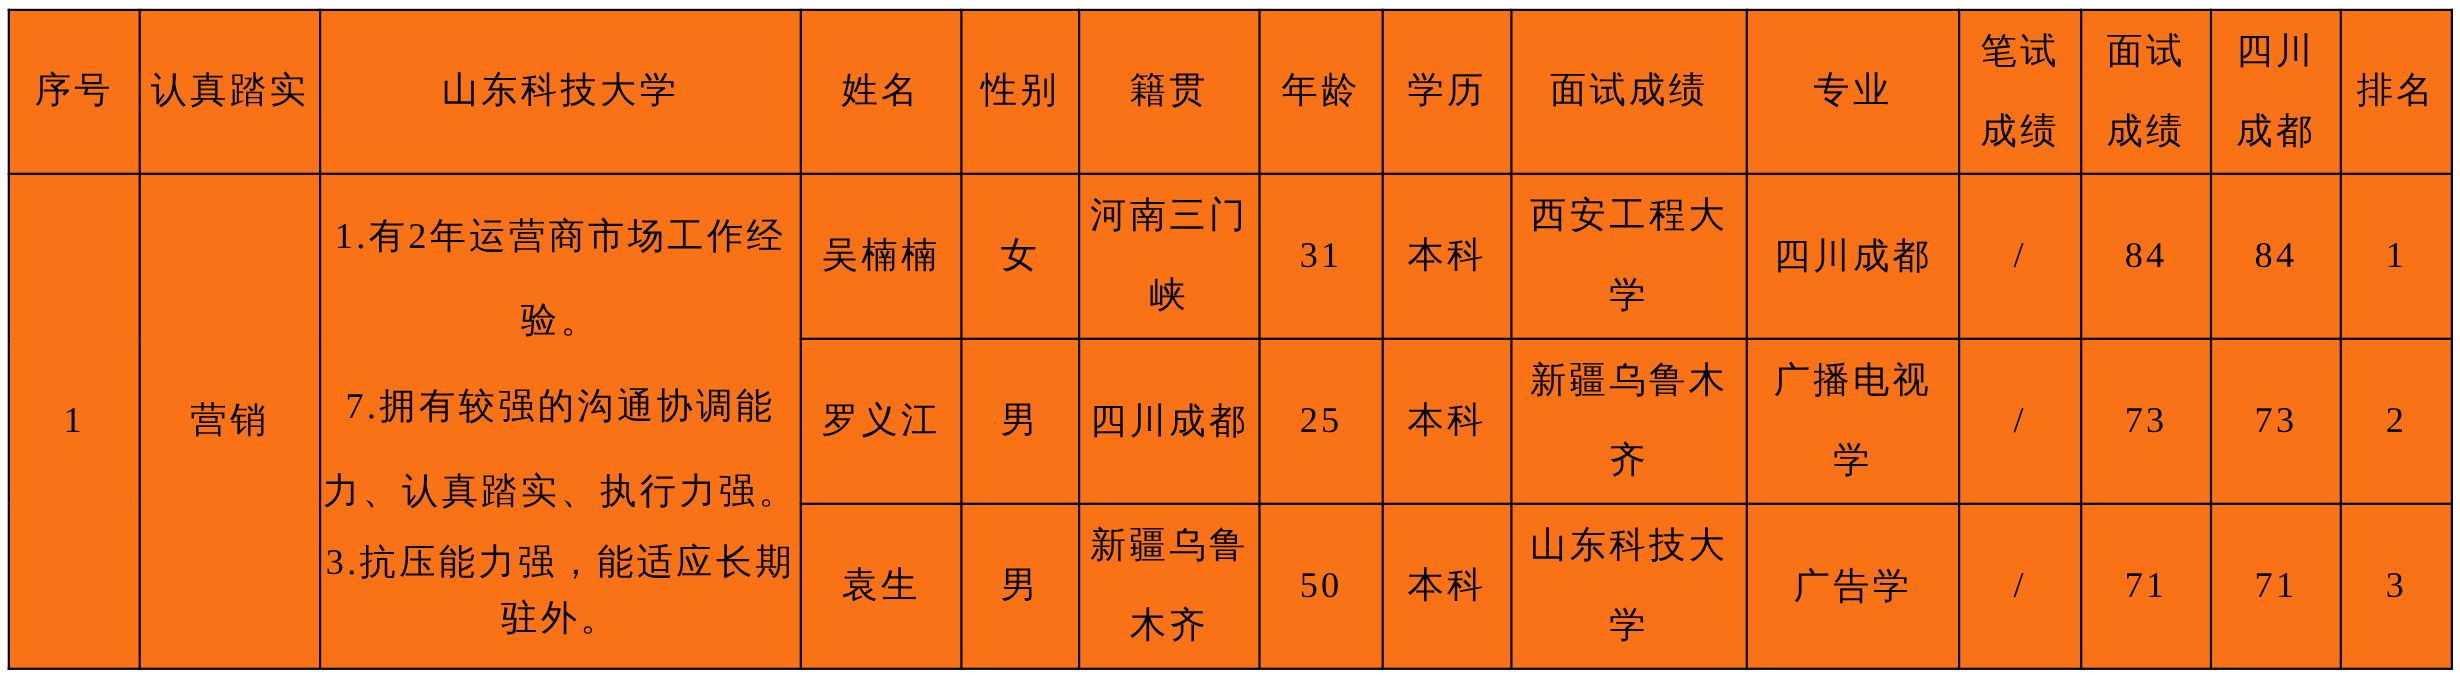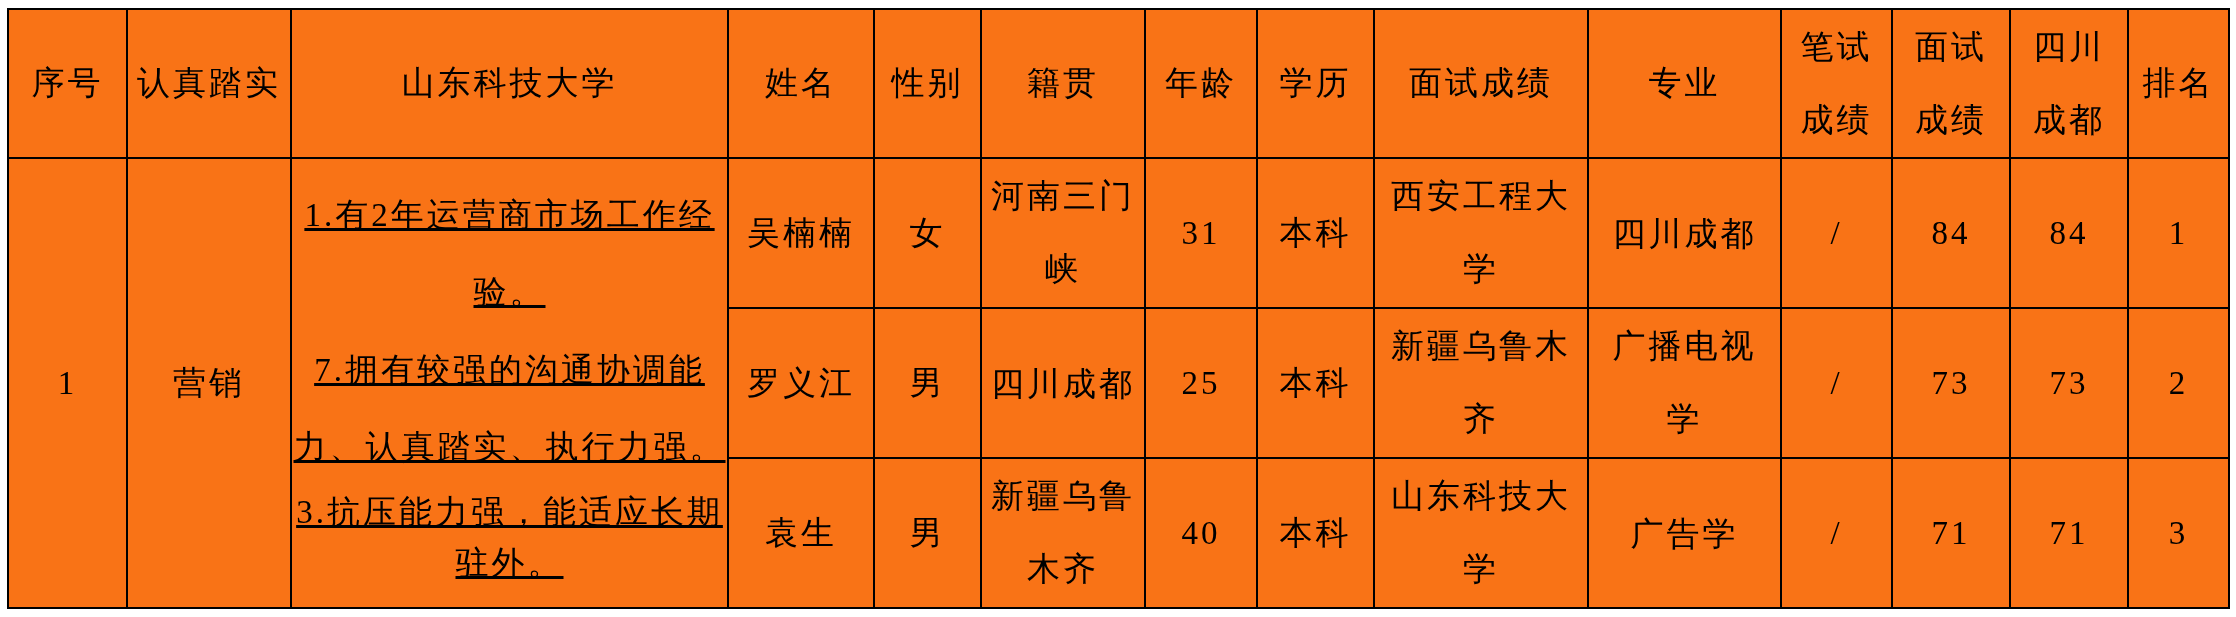--- a/index.html
+++ b/index.html
@@ -49,21 +49,20 @@
     display: inline-block;
     max-width: 152px;
     line-height: 2.2;
     vertical-align: middle;
   }
   
   td.req-cell {
     text-align: left;
     padding: 0 14px 0 20px;
     vertical-align: middle;
-    text-decoration: underline;
   }
   .req-item {
     line-height: 2.35;
   }
   .req-item:last-child {
     line-height: 1.55;
   }
 </style>
 </head>
 <body>
@@ -137,21 +136,21 @@
       <td>/</td>
       <td>73</td>
       <td>73</td>
       <td>2</td>
     </tr>
 
     <tr class="data-row">
       <td>袁生</td>
       <td>男</td>
       <td><span class="wrap-4">新疆乌鲁木齐</span></td>
-      <td>40</td>
+      <td>50</td>
       <td>本科</td>
       <td>山东科技大学</td>
       <td><span class="wrap-4">广告学</span></td>
       <td>/</td>
       <td>71</td>
       <td>71</td>
       <td>3</td>
     </tr>
   </tbody>
     </table>

